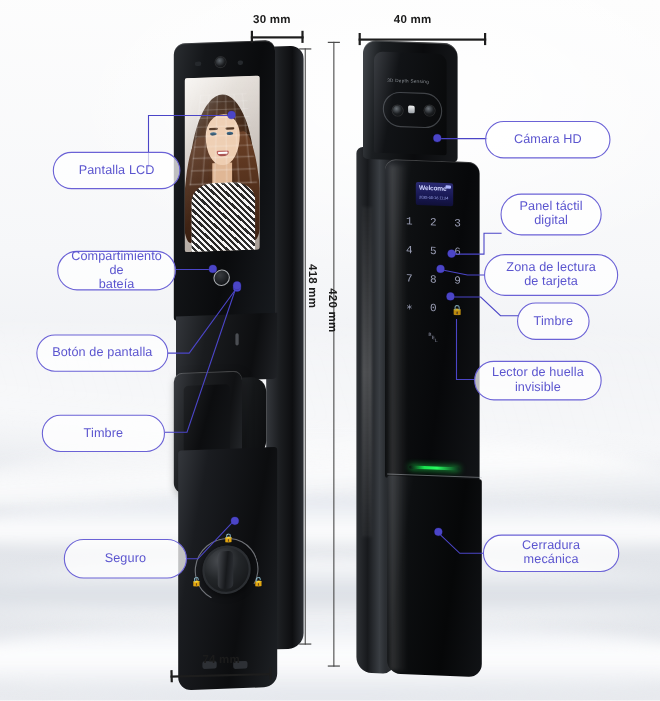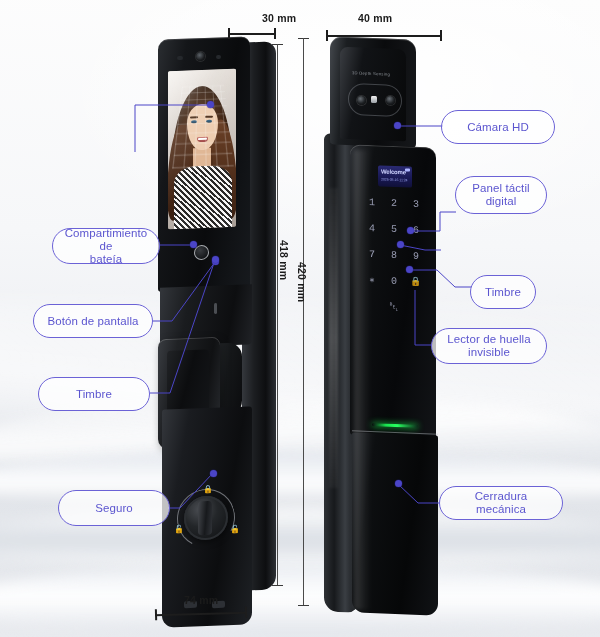--- a/index.html
+++ b/index.html
@@ -400,20 +400,23 @@
   <div class="dot" style="left:190px; top:241px;"></div>
   <div class="dot" style="left:212px; top:258px;"></div>
   <div class="dot" style="left:212px; top:256px;"></div>
   <div class="dot" style="left:210px; top:470px;"></div>
   <div class="dot" style="left:394px; top:122px;"></div>
   <div class="dot" style="left:407px; top:227px;"></div>
   <div class="dot" style="left:397px; top:241px;"></div>
   <div class="dot" style="left:406px; top:266px;"></div>
   <div class="dot" style="left:395px; top:480px;"></div>
 
+  <div class="bubble" style="left:48px;  top:138px; width:116px; height:30px;">
+    <span>Pantalla LCD</span>
+  </div>
 
   <div class="bubble" style="left:52px;  top:228px; width:108px; height:36px;text-align:center;">
     <span>Compartimiento de
 bateía</span>
   </div>
 
   <div class="bubble" style="left:33px;  top:304px; width:120px; height:30px;">
     <span>Botón de pantalla</span>
   </div>
 
@@ -427,35 +430,39 @@
 
   <div class="bubble" style="left:441px; top:110px; width:114px; height:32px;">
     <span>Cámara HD</span>
   </div>
 
   <div class="bubble" style="left:455px; top:176px; width:92px; height:38px;">
     <span>Panel táctil
 digital</span>
   </div>
 
+  <div class="bubble" style="left:440px; top:231px; width:122px; height:38px;">
+    <span>Zona de lectura
+de tarjeta</span>
+  </div>
 
   <div class="bubble" style="left:470px; top:275px; width:66px; height:30px;">
     <span>Timbre</span>
   </div>
 
   <div class="bubble" style="left:431px; top:328px; width:116px; height:36px;">
     <span>Lector de huella
 invisible</span>
   </div>
 
   <div class="bubble" style="left:439px; top:486px; width:124px; height:32px;">
     <span>Cerradura mecánica</span>
   </div>
 
-  <div class="dimlabel" style="left:230px; top:12px;margin-left:32px;">30 mm</div>
+  <div class="dimlabel" style="left:230px; top:12px;">30 mm</div>
   <div class="ruler-h" style="left:228px; top:28px; width:48px;">
     <div class="cap l"></div>
       <div class="bar"></div>
       <div class="cap r"></div>
   </div>
 
   <div class="dimlabel" style="left:358px; top:12px;">40 mm</div>
   <div class="ruler-h" style="left:326px; top:30px; width:116px;">
     <div class="cap l"></div>
       <div class="bar"></div>

